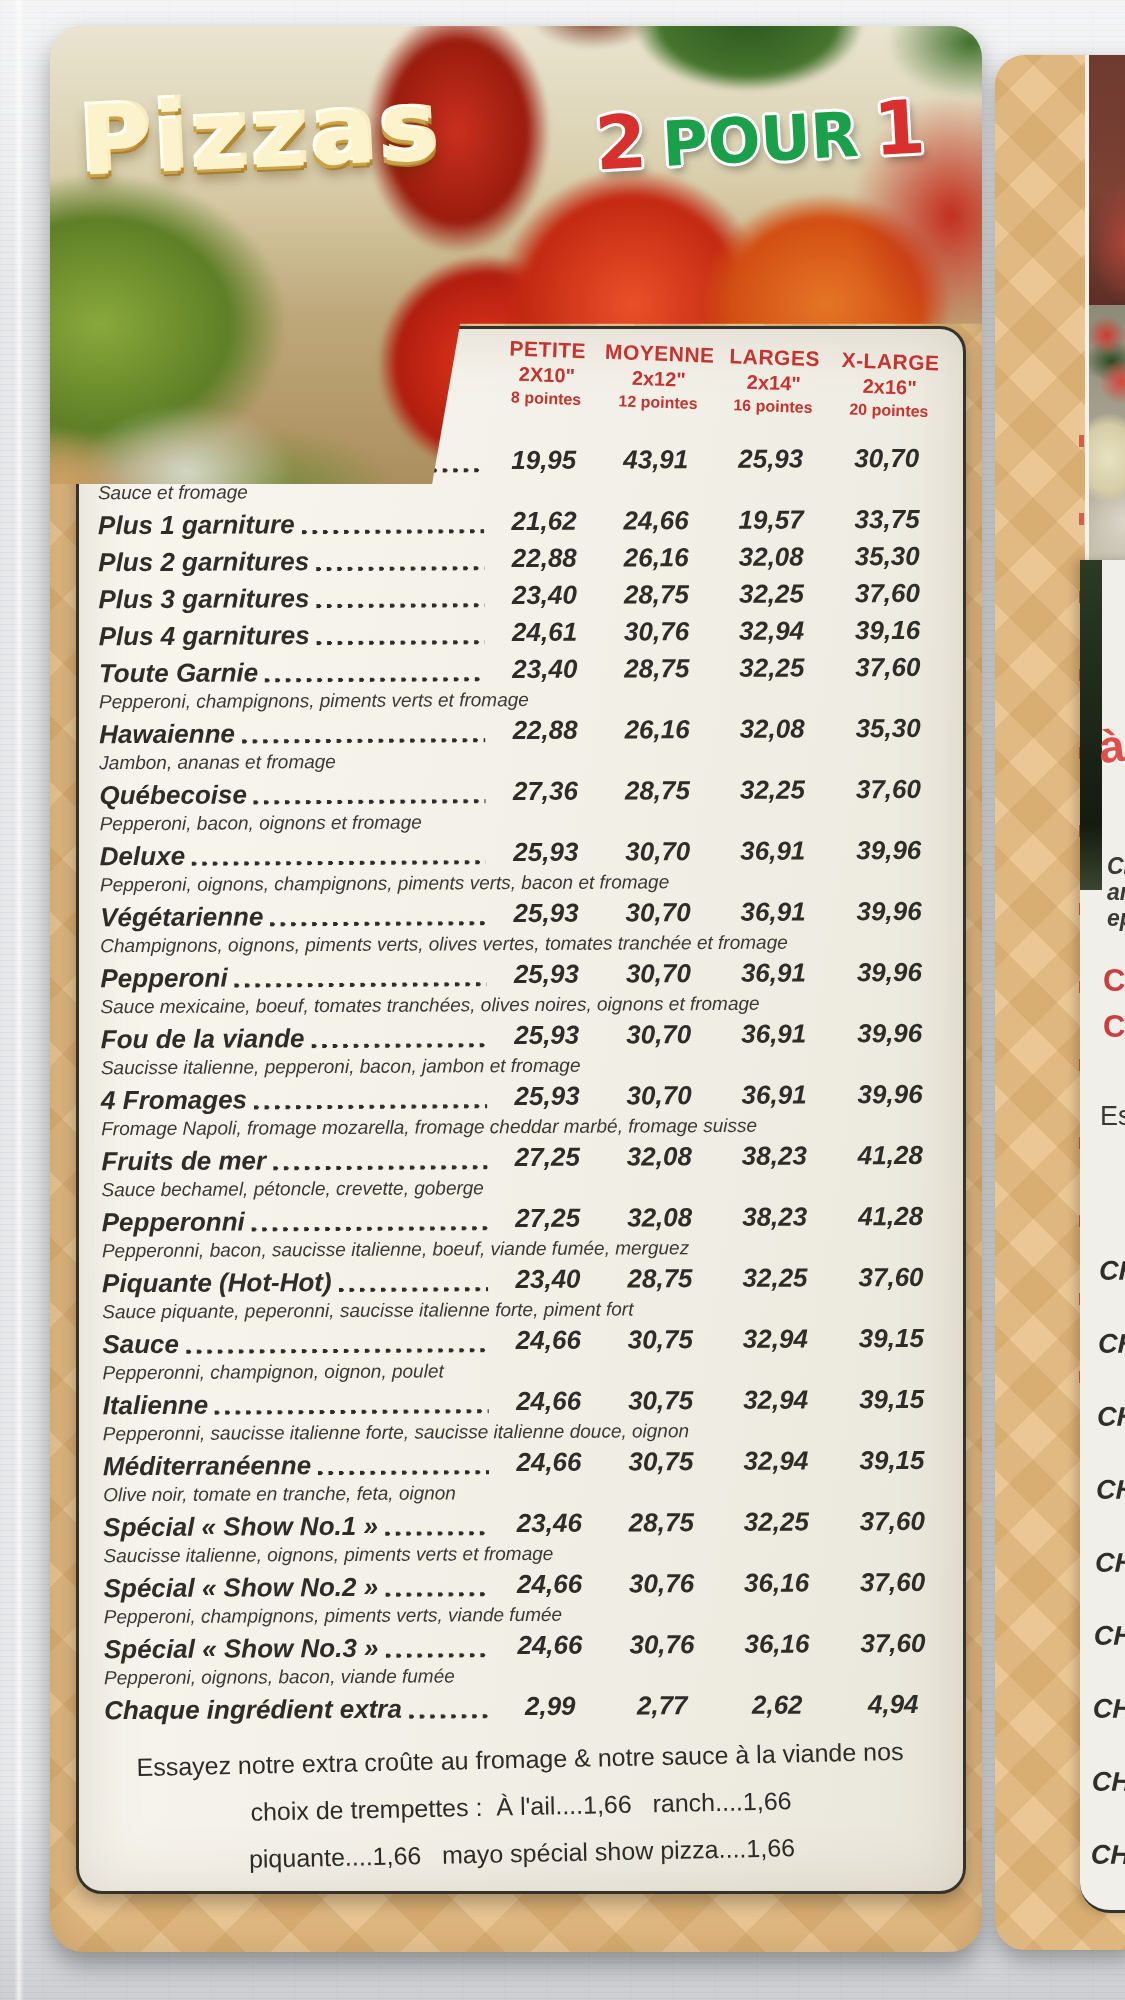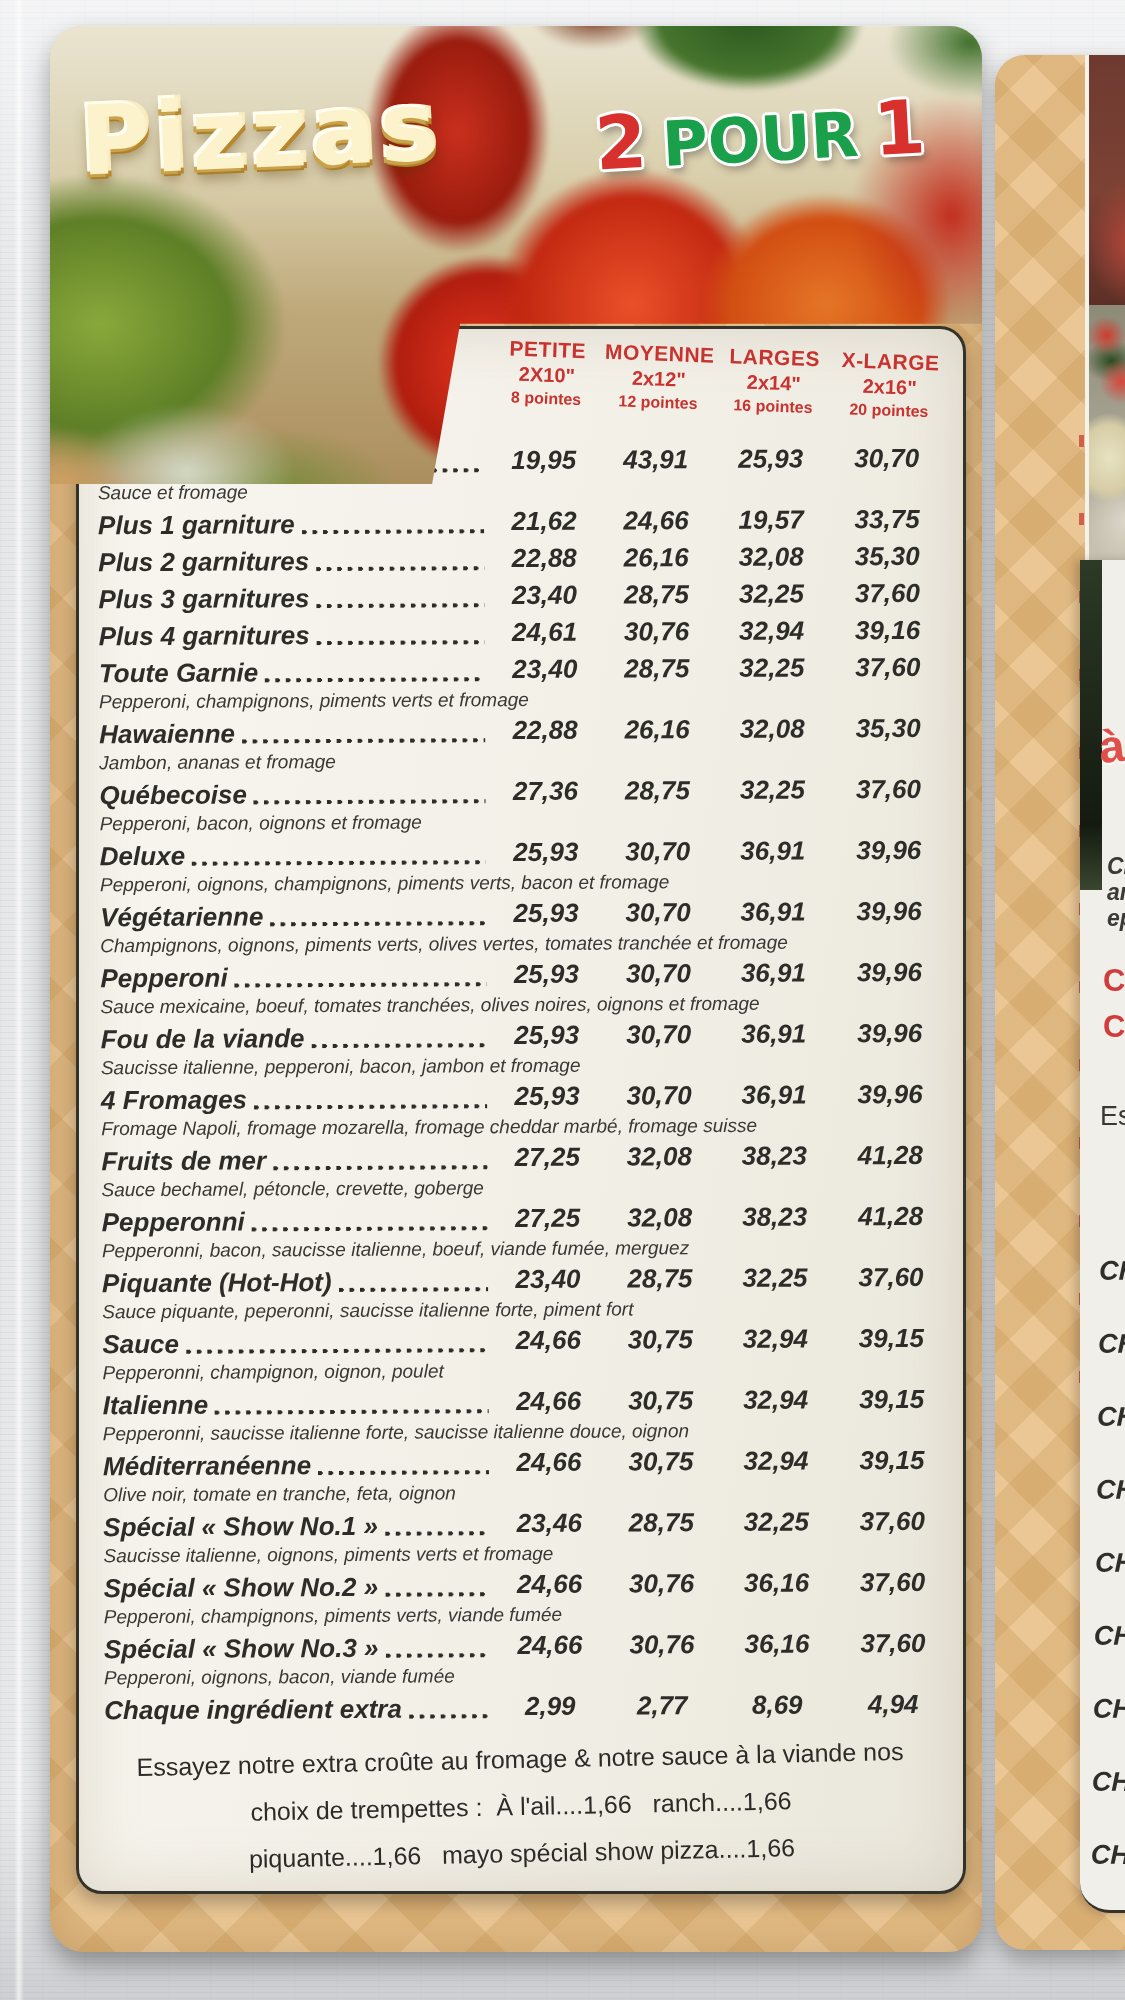--- a/index.html
+++ b/index.html
@@ -426,21 +426,21 @@
           <div class="item-desc">Pepperoni, oignons, bacon, viande fumée</div>
         </div>
 
         <div class="row">
           <div class="name-line">
             <span class="item-name">Chaque ingrédient extra</span>
             <span class="leader"></span>
           </div>
           <div class="price">2,99</div>
           <div class="price">2,77</div>
-          <div class="price">8,69</div>
+          <div class="price">2,62</div>
           <div class="price">4,94</div>
 
         </div>
       </div>
 
     <div class="footer">
       <div class="footer-line">Essayez notre extra croûte au fromage &amp; notre sauce à la viande nos</div>
       <div class="footer-line">choix de trempettes :  À l'ail....1,66   ranch....1,66</div>
       <div class="footer-line">piquante....1,66   mayo spécial show pizza....1,66</div>
     </div>

